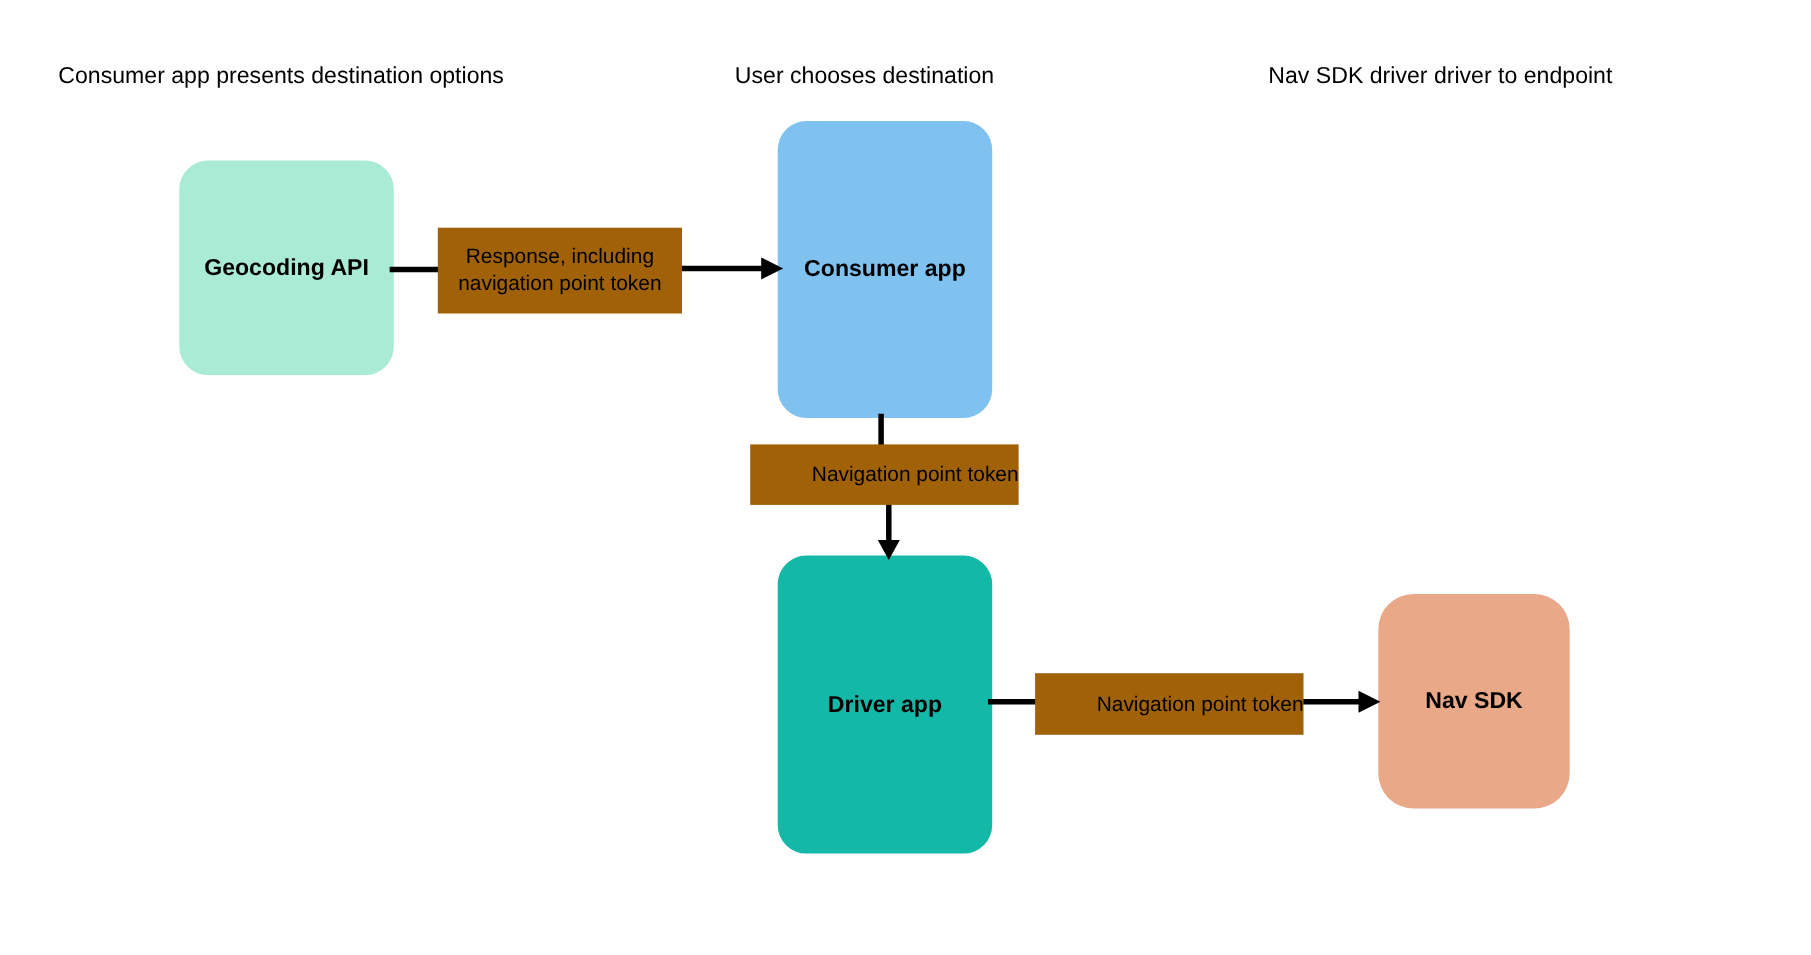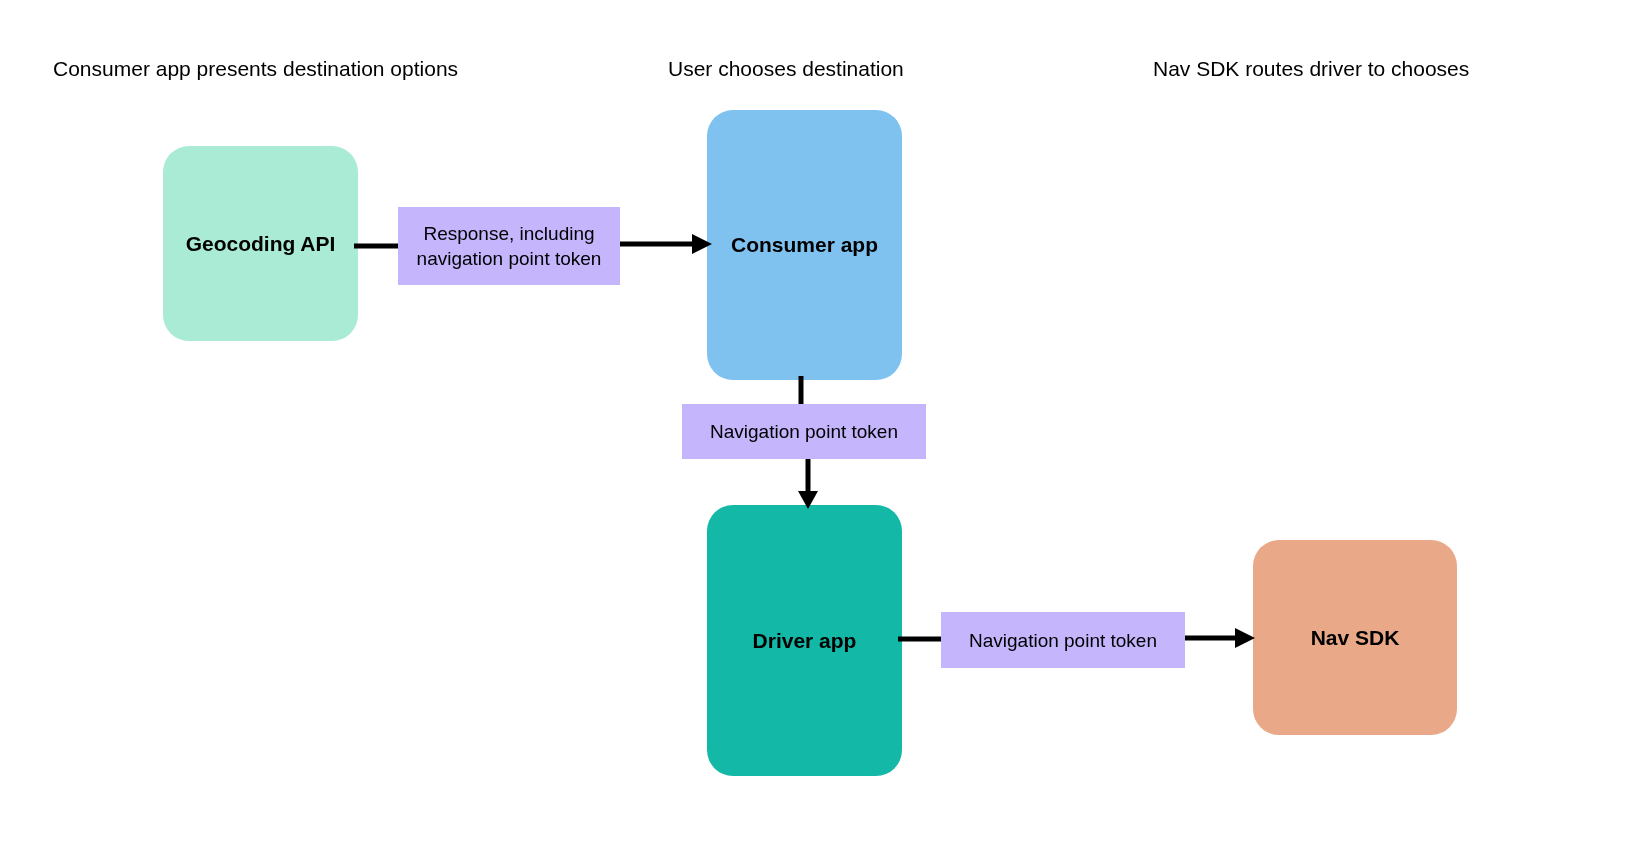--- a/index.html
+++ b/index.html
@@ -60,31 +60,32 @@
     width: 195px; height: 270px;
     background: #7fc2f0;
   }
   #node-driver {
     left: 707px; top: 505px;
     width: 195px; height: 271px;
     background: #14b8a6;
   }
   #node-navsdk {
     left: 1253px; top: 540px;
-    width: 204px; height: 195px;
+    width: 174px; height: 195px;
     background: #e9a888;
+    border-radius: 32px;
   }
 
   
   .edge-label {
     position: absolute;
-    background: #c4b5fd;
+    background: #a16207;
     display: flex;
     align-items: center;
-    justify-content: center;
+    justify-content: flex-end;
     box-sizing: border-box;
   }
   .edge-label-text {
     font-size: 19px;
     line-height: 25px;
     color: #000000;
     text-align: center;
     font-weight: 400;
   }
   #label-response {
@@ -111,21 +112,21 @@
   #conn-driver-label   { left: 898px; top: 631px; }
   #conn-label-navsdk   { left: 1181px; top: 625px; }
 </style>
 </head>
 <body>
 
 <div id="canvas">
 
   <div class="col-header" id="hdr-2">User chooses destination</div>
   <div class="col-header" id="hdr-1">Consumer app presents destination options</div>
-  <div class="col-header" id="hdr-3">Nav SDK routes driver to chooses</div>
+  <div class="col-header" id="hdr-3">Nav SDK driver driver to endpoint</div>
 
   <div class="node" id="node-consumer">
     <span class="node-label">Consumer app</span>
   </div>
 
   <div class="node" id="node-geocoding">
     <span class="node-label">Geocoding API</span>
   </div>
 
   <div class="node" id="node-driver">

